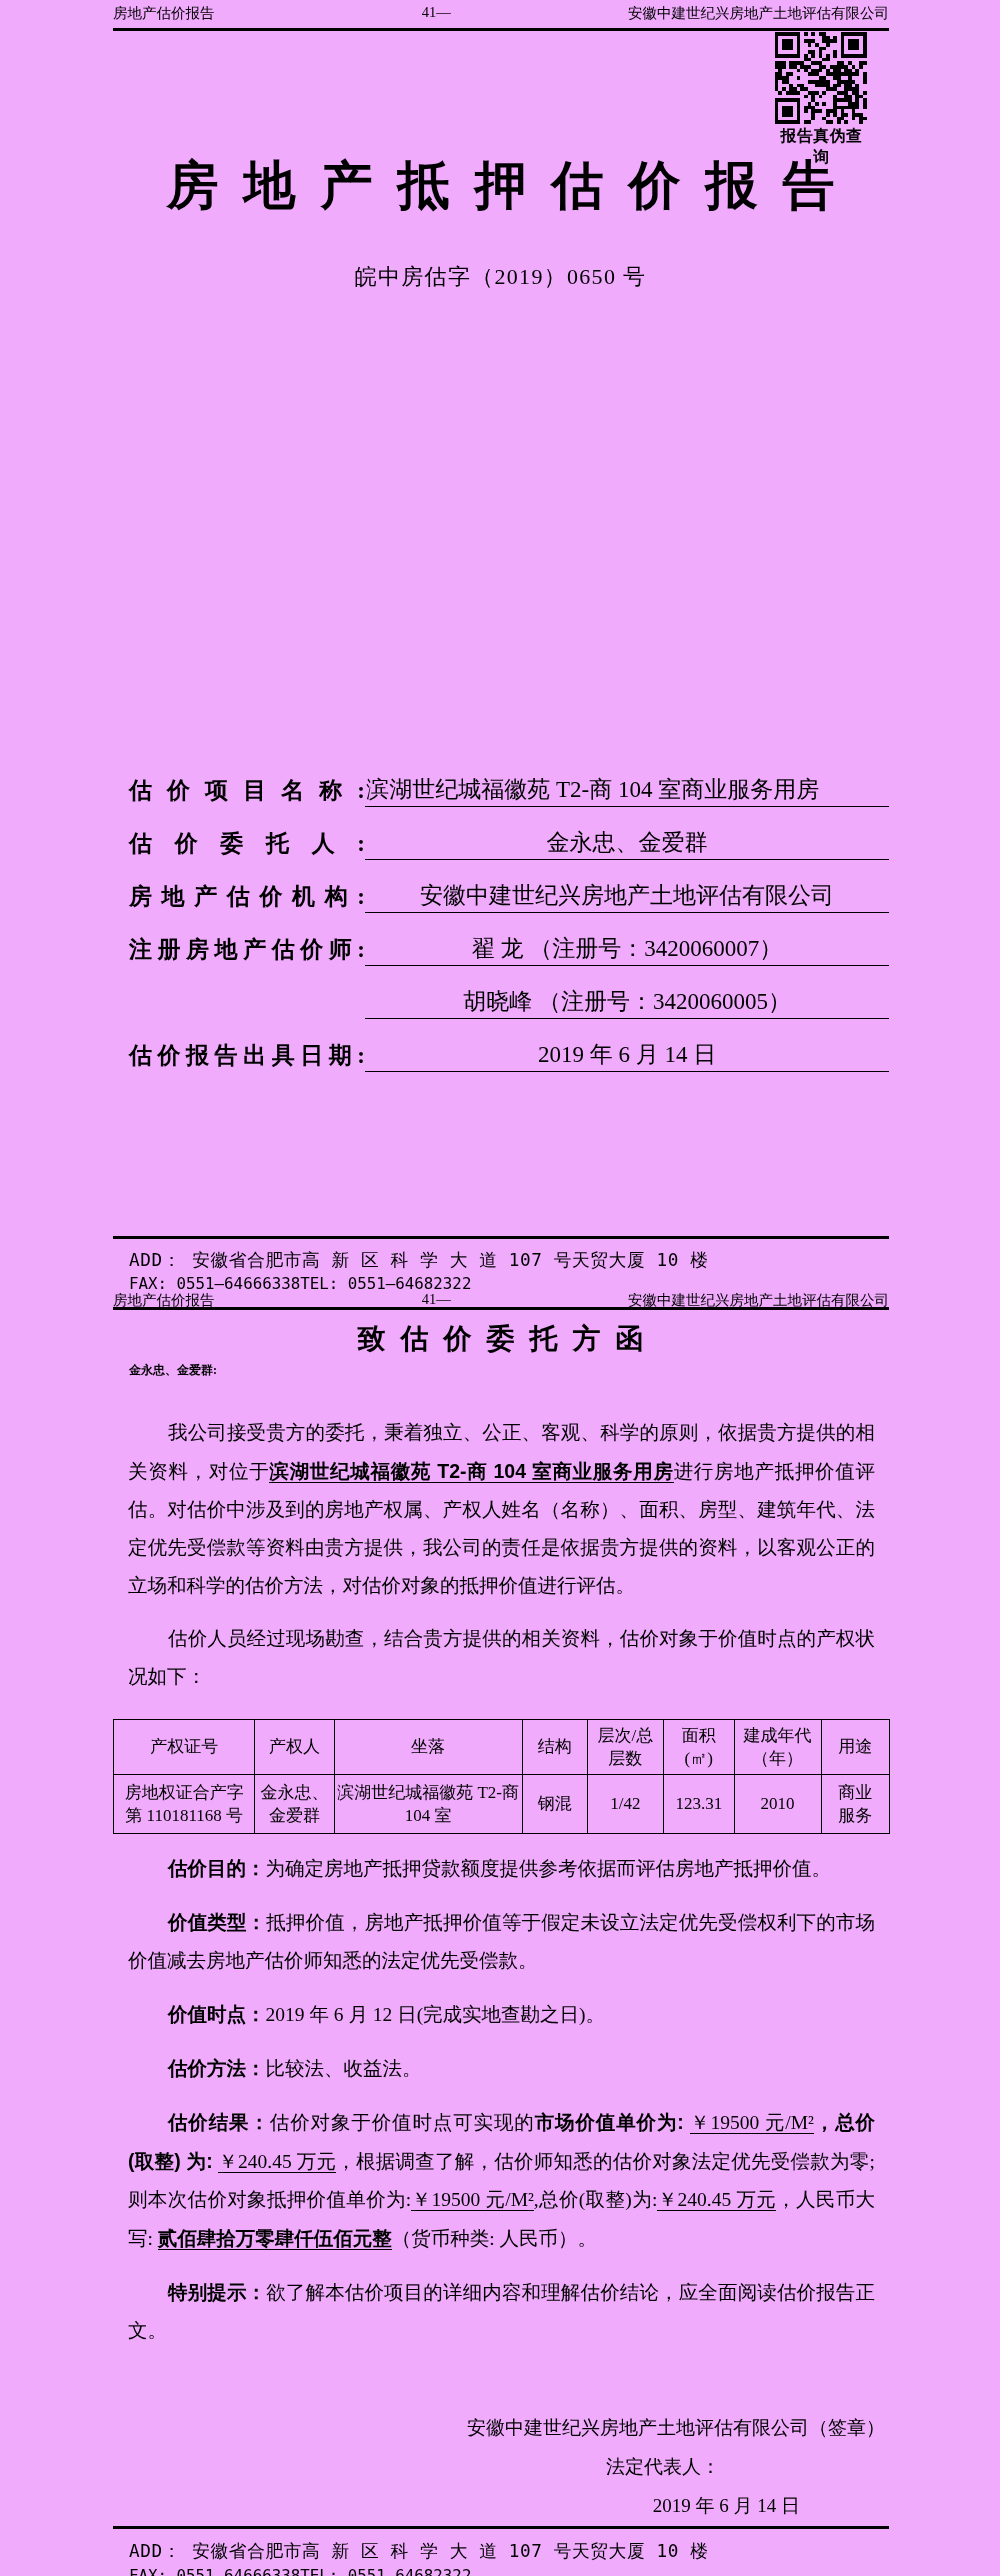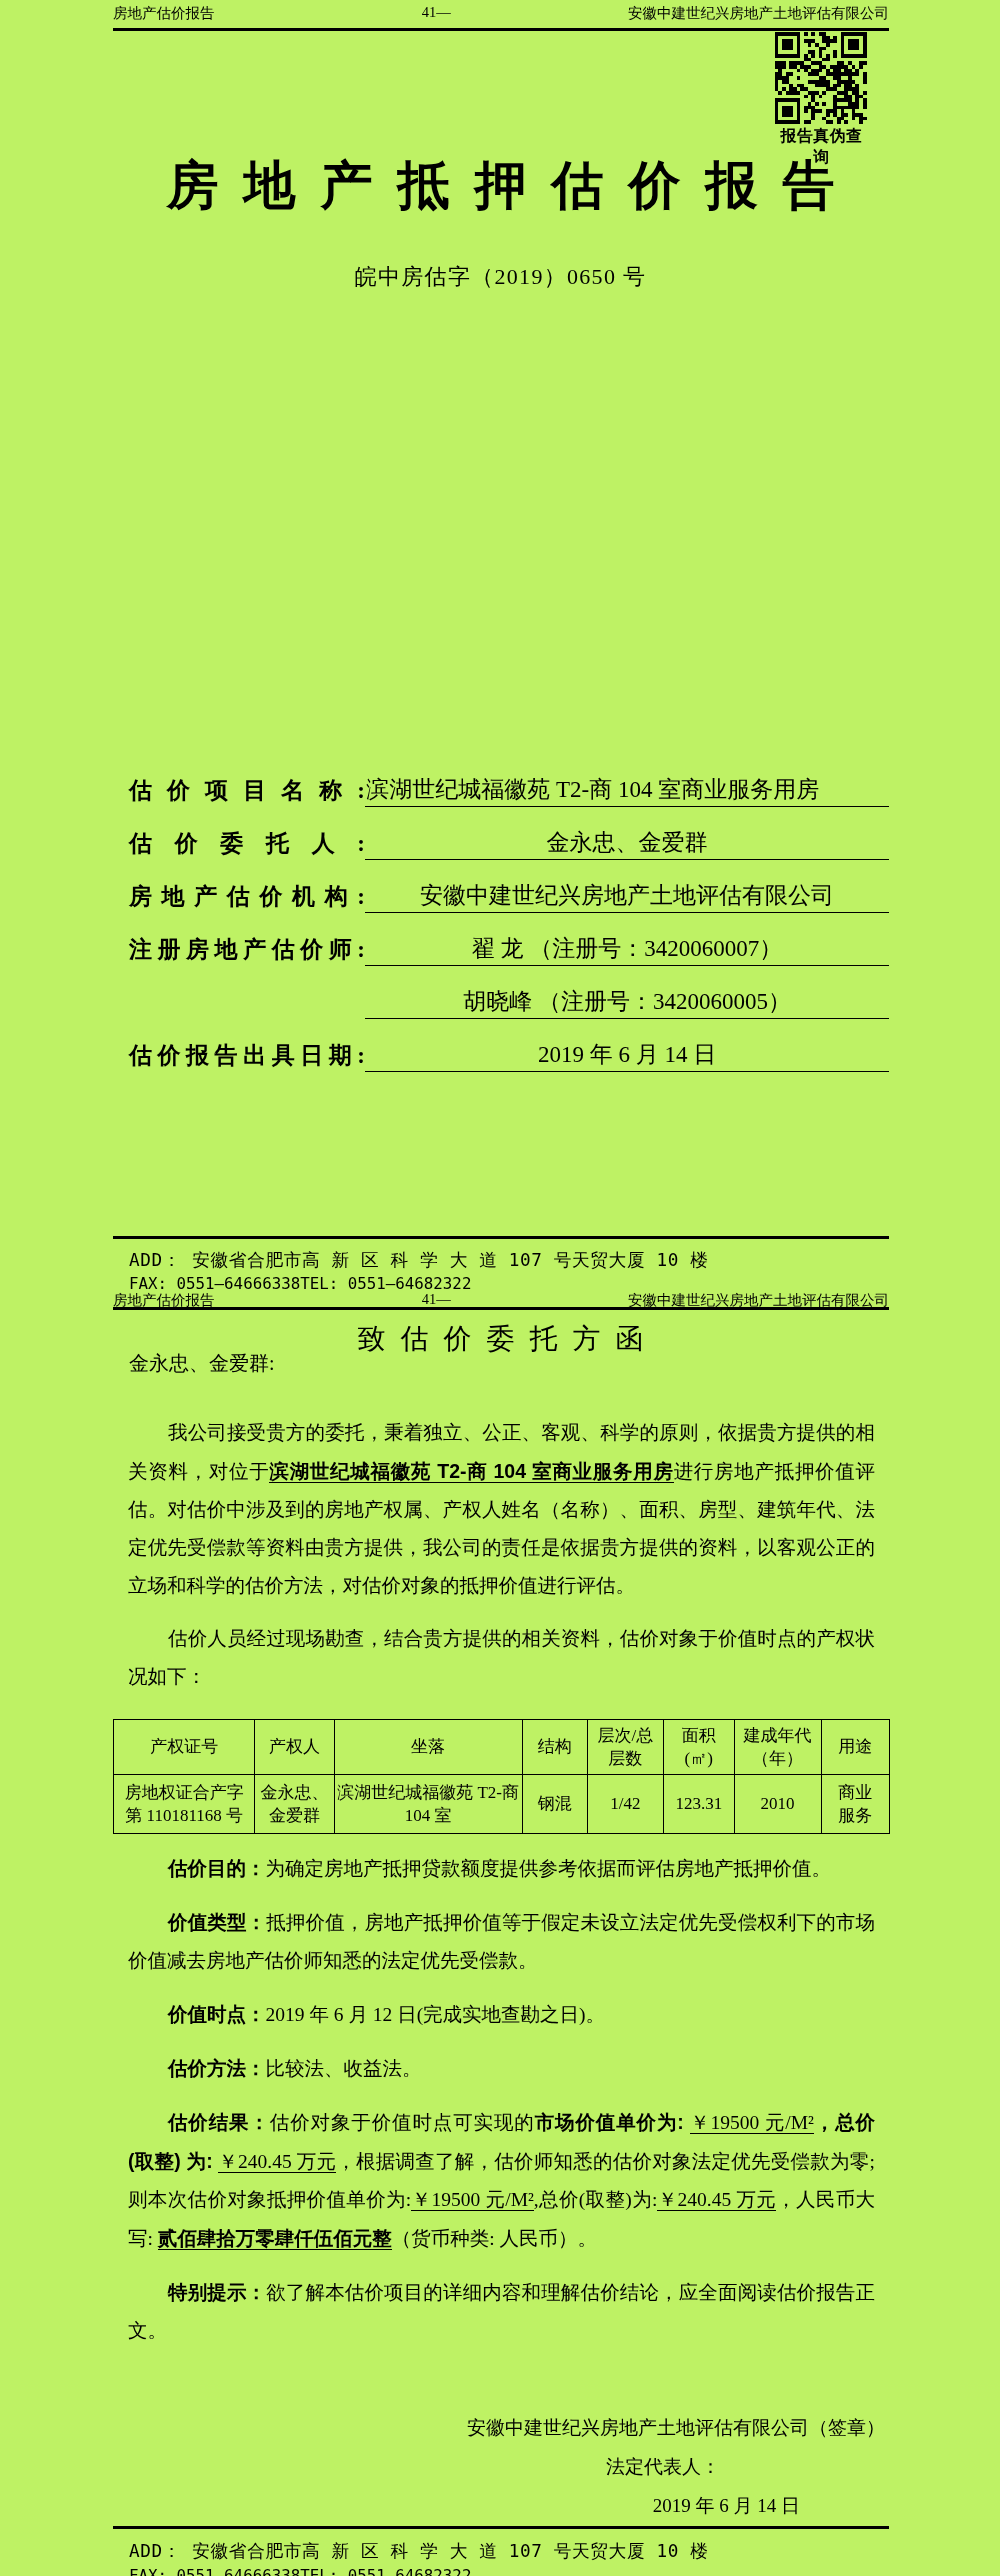--- a/index.html
+++ b/index.html
@@ -1,19 +1,19 @@
 <!DOCTYPE html>
 <html style="font-size:10px"><head>
 <meta charset="utf-8">
 <style>
   * { margin:0; padding:0; box-sizing:border-box; }
   html,body { background:#888; }
   .sheet {
     position:relative; width:1001px; height:2576px; margin:0 auto;
-    background:#bef264; color:#000; overflow:hidden;
+    background:#f0abfc; color:#000; overflow:hidden;
     font-family:"Liberation Serif","DejaVu Serif",serif;
   }
   .page { position:relative; }
   #page1 { height:1287px; }
   #page2 { height:1289px; }
 
   
   .run-hdr { position:absolute; left:113px; right:112px; display:flex; font-size:14.5px; }
   .run-hdr .h-left  { flex:1; text-align:left; }
   .run-hdr .h-mid   { flex:1; text-align:center; }
@@ -33,22 +33,22 @@
   .form { position:absolute; top:754px; left:129px; width:760px; }
   .form-row { display:flex; align-items:flex-end; height:53px; }
   .form-label { width:236px; font-size:23px; font-weight:bold; padding-bottom:1.3px;
     text-align:justify; text-align-last:justify; white-space:nowrap; }
   .form-value { flex:1; border-bottom:1.9px solid #000; font-size:23px; text-align:center;
     padding-bottom:1.3px; white-space:nowrap; }
   .form-value.v-left { text-align:left; padding-left:1.3px; }
 
   
   .fn-title { position:absolute; top:33px; left:0; right:0; text-align:center;
-    font-size:28px; font-weight:normal; letter-spacing:15px; padding-left:15px; }
-  .salut { position:absolute; top:63px; left:129px; font-size:20px; font-weight:normal; }
+    font-size:28px; font-weight:bold; letter-spacing:15px; padding-left:15px; }
+  .salut { position:absolute; top:75px; left:129px; font-size:12px; font-weight:bold; }
   .body { position:absolute; top:112px; left:113px; width:777px;
     font-size:19.5px; line-height:38px; text-align:justify; }
   .body p { margin:15px; text-indent:40px; }
   .hei { font-family:"Liberation Sans","DejaVu Sans",sans-serif; font-weight:bold; }
   .em-u { font-family:"Liberation Sans","DejaVu Sans",sans-serif; font-weight:bold; border-bottom:1.3px solid #000; }
   .money { font-weight:normal; border-bottom:1.3px solid #000; }
   .caps { font-family:"Liberation Sans","DejaVu Sans",sans-serif; font-weight:bold; border-bottom:1.3px solid #000; }
 
   table.prop { width:100%; border-collapse:collapse; margin-top:23px; table-layout:fixed; }
   table.prop th, table.prop td { border:1.3px solid #000; text-align:center; vertical-align:middle;

